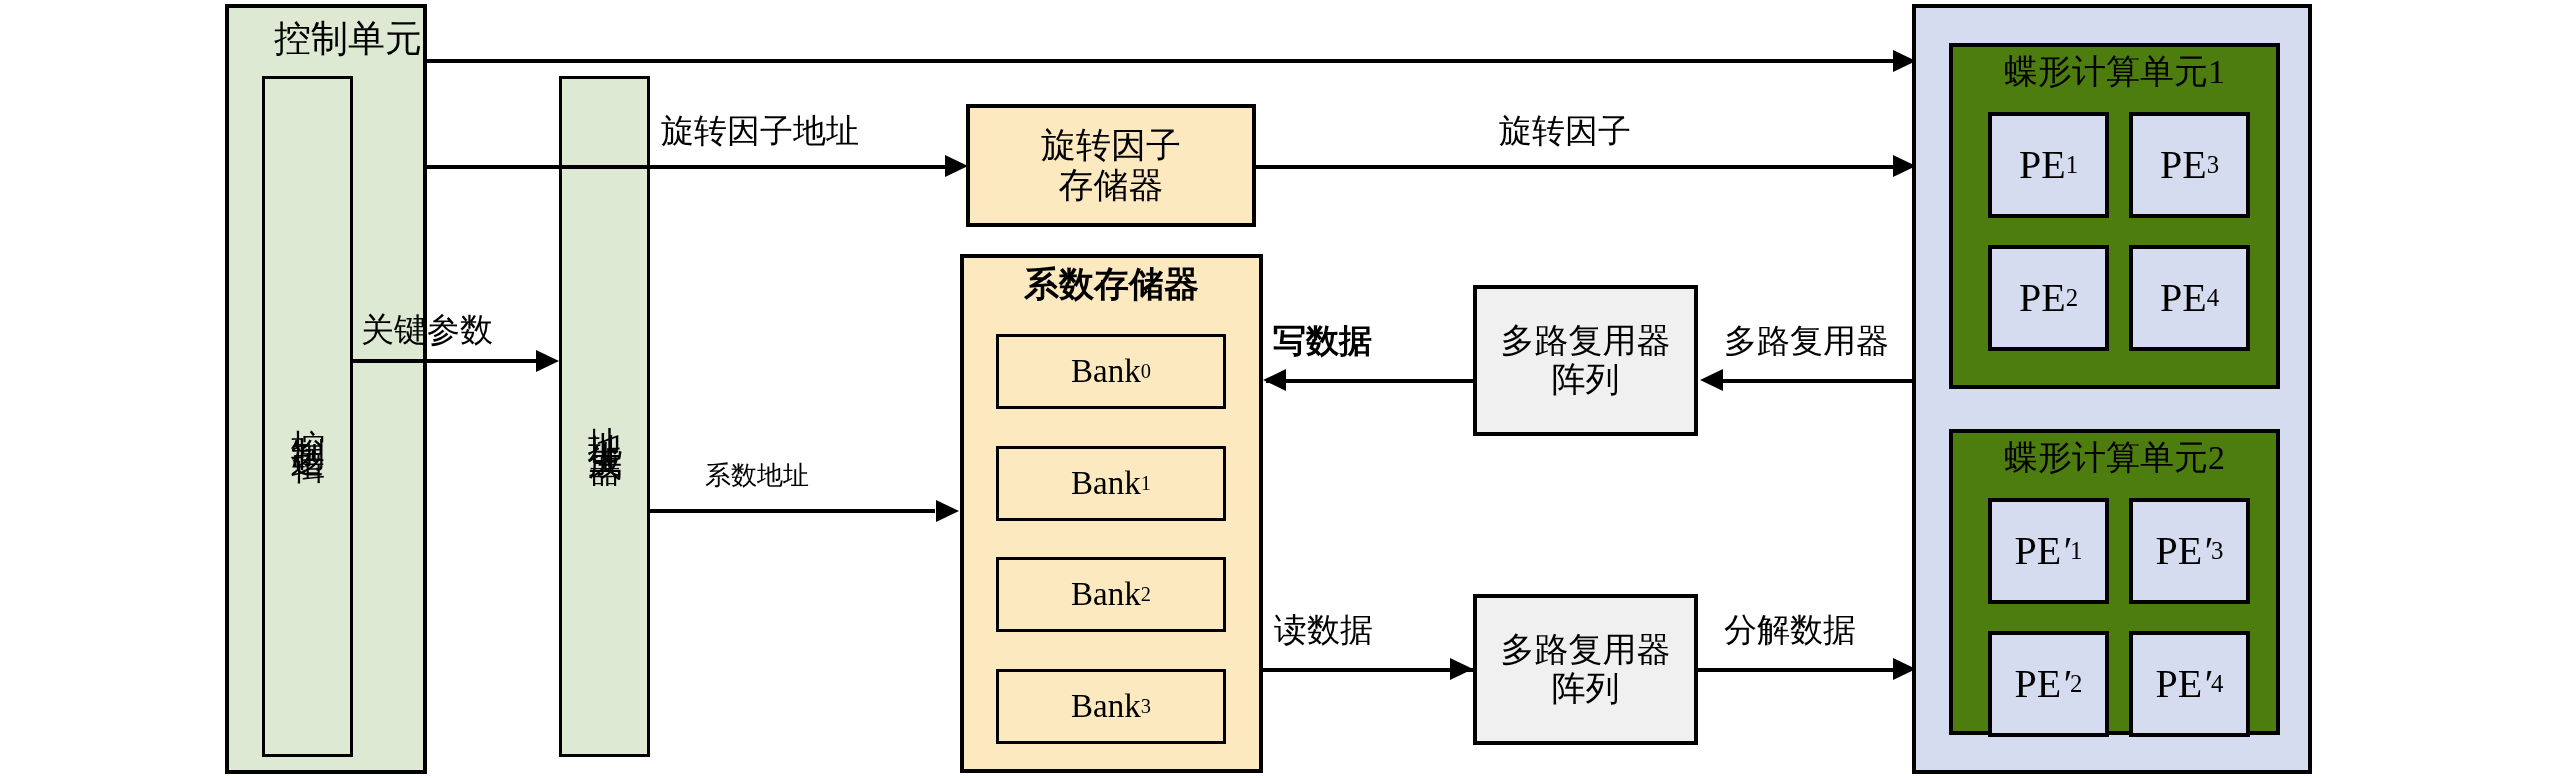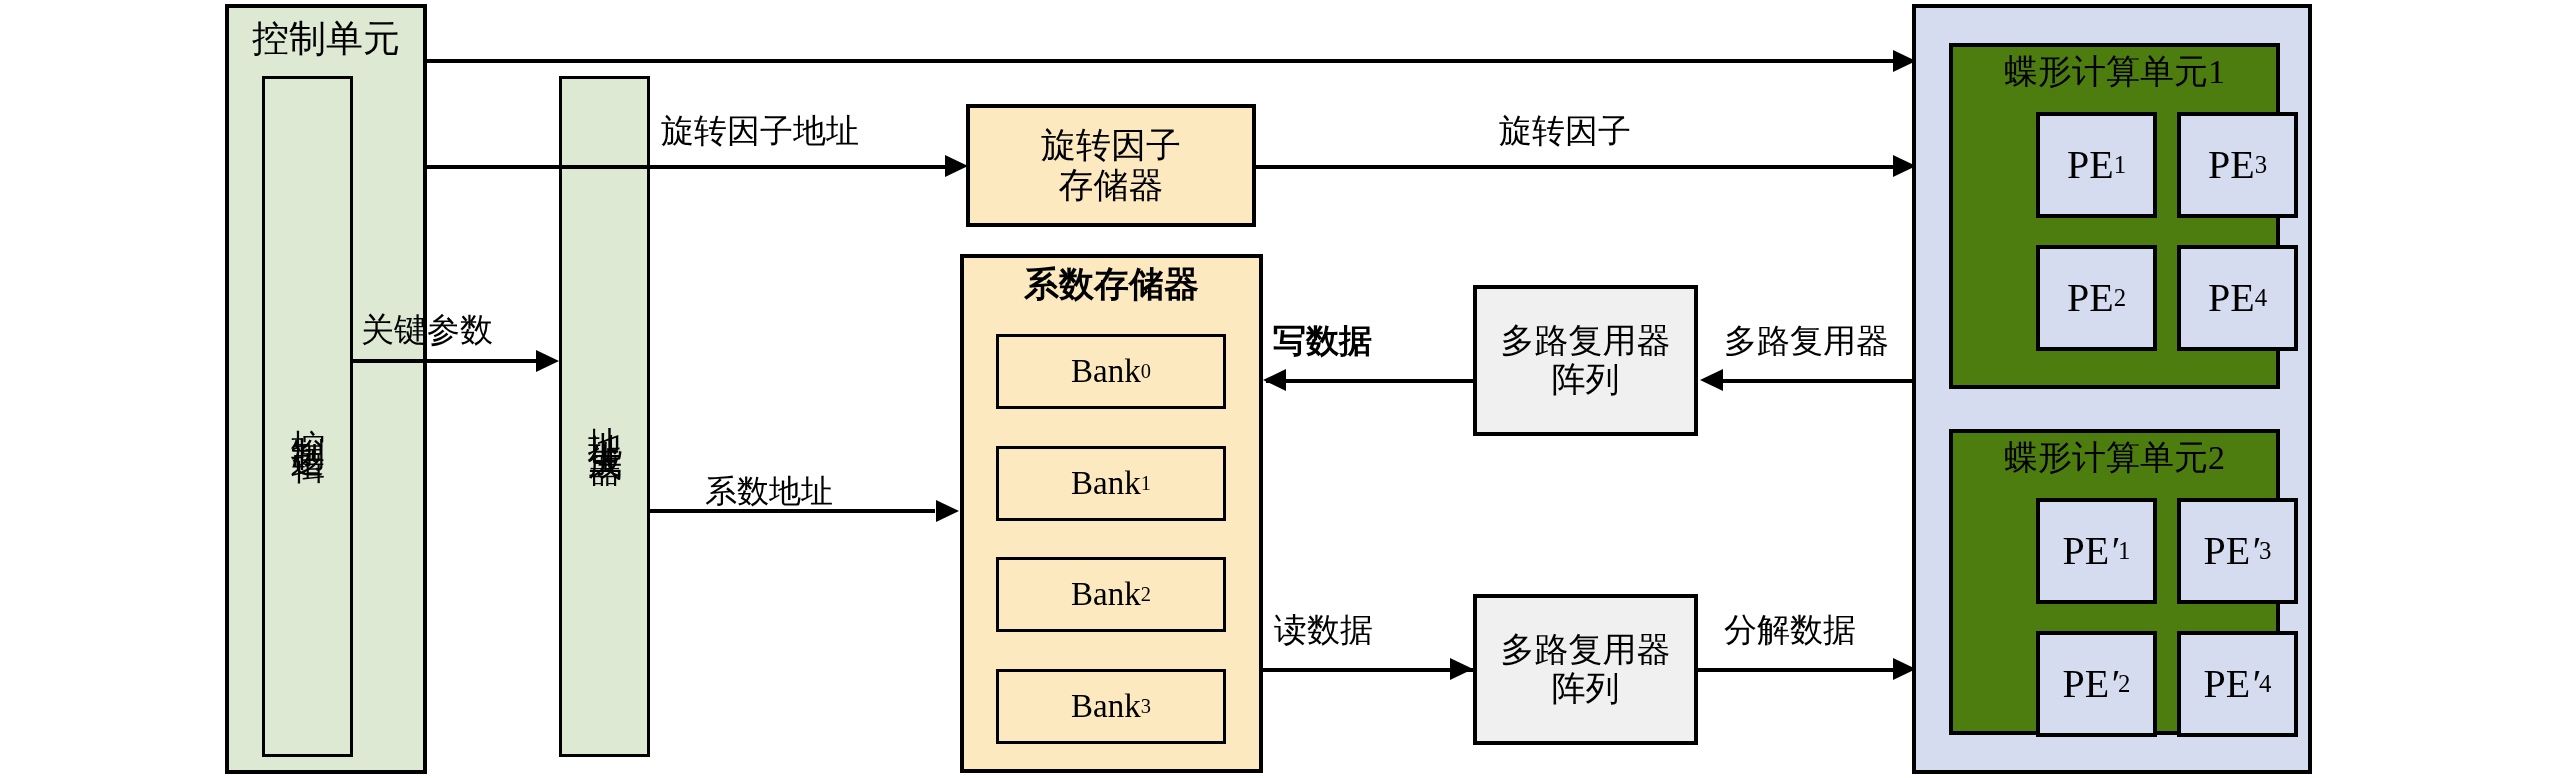--- a/index.html
+++ b/index.html
@@ -12,21 +12,21 @@
   .lbl{position:absolute;white-space:nowrap;color:#000;font-family:"Liberation Serif","DejaVu Serif",serif;}
 
   
   .green{background:#dde9d3;}
   .yellow{background:#fce9c0;}
   .blue{background:#d6dcef;}
   .gray{background:#f0f0f0;}
 
   
   #control-unit{left:225px;top:4.1px;width:202px;height:770px;display:block;}
-  #control-unit-title{position:absolute;left:0;top:9.5px;width:100%;text-align:center;font-size:37px;}
+  #control-unit-title{position:absolute;left:0;top:9.5px;width:100%;text-align:center;font-size:37px;padding-left:22px;}
   #control-logic{left:262px;top:76px;width:91px;height:681px;border-width:3.4px;
      writing-mode:vertical-rl;text-orientation:upright;font-size:34px;letter-spacing:6.8px;}
   #address-generator{left:559px;top:76px;width:91px;height:681px;border-width:3.4px;
      writing-mode:vertical-rl;text-orientation:upright;font-size:34px;letter-spacing:6.8px;}
 
   
   #twiddle-memory{left:966px;top:104px;width:290px;height:123px;font-size:35px;flex-direction:column;}
   #coef-memory{left:960px;top:254px;width:303px;height:519px;display:block;}
   #coef-memory-title{position:absolute;left:0;top:6.8px;width:100%;text-align:center;font-size:35px;font-weight:bold;}
   #bank0{top:334px;}
@@ -35,21 +35,21 @@
   #mux-top{left:1473px;top:285px;width:225px;height:151px;font-size:34px;flex-direction:column;}
   #mux-bottom{left:1473px;top:594px;width:225px;height:151px;font-size:34px;flex-direction:column;}
 
   
   #compute-panel{left:1912px;top:4.1px;width:400px;height:770px;display:block;border-width:4.1px;}
   .bfu{position:absolute;left:33px;width:331px;border:4.1px solid #000;background:#4d7c0f;box-sizing:border-box;}
   #bfu1{top:35px;height:346px;}
   #bfu2{top:421px;height:306px;}
   .bfu-title{position:absolute;left:0;top:5.5px;width:100%;text-align:center;font-size:34px;}
   .pe{position:absolute;width:121px;height:106px;border:4.1px solid #000;background:#d6dcef;
-      box-sizing:border-box;display:flex;align-items:center;justify-content:center;font-size:40px;margin-left:48px;}
+      box-sizing:border-box;display:flex;align-items:center;justify-content:center;font-size:40px;}
   .pe-a{left:35px;top:65px;} .pe-b{left:35px;top:198px;}
   .pe-c{left:176px;top:65px;} .pe-d{left:176px;top:198px;}
   sub{font-size:0.62em;vertical-align:-0.32em;}
   .prime{font-style:italic;}
 
   
   .hline{position:absolute;height:4.1px;background:#000;}
   .arrow-r{position:absolute;width:0;height:0;border-top:11.6px solid transparent;
      border-bottom:11.6px solid transparent;border-left:23px solid #000;}
   .arrow-l{position:absolute;width:0;height:0;border-top:11.6px solid transparent;
@@ -103,21 +103,21 @@
     <span>Bank</span>
       <sub>2</sub>
   </div>
   <div style="position:absolute;left:996px;top:669px;width:230px;height:75px;border:3.4px solid #000;background:#fce9c0;display:flex;align-items:center;justify-content:center;font-size:33px;box-sizing:border-box;">
     <span>Bank</span>
       <sub>3</sub>
   </div>
 
   <div class="hline" style="left:649px;top:509px;width:286px;"></div>
   <div class="arrow-r" style="left:936px;top:500px;"></div>
-  <div class="lbl cn" style="left:705px;top:458px;font-size:32px;margin-top:12px;">系数地址</div>
+  <div class="lbl cn" style="left:705px;top:458px;font-size:26px;">系数地址</div>
 
   <div class="hline" style="left:1266px;top:379px;width:207px;"></div>
   <div class="arrow-l" style="left:1263px;top:369px;"></div>
   <div class="lbl cn" style="left:1273px;top:319px;font-size:33px;font-weight:bold;">写数据</div>
 
   <div class="box gray" id="mux-top">
     <div class="cn">多路复用器</div>
     <div class="cn">阵列</div>
   </div>
 

